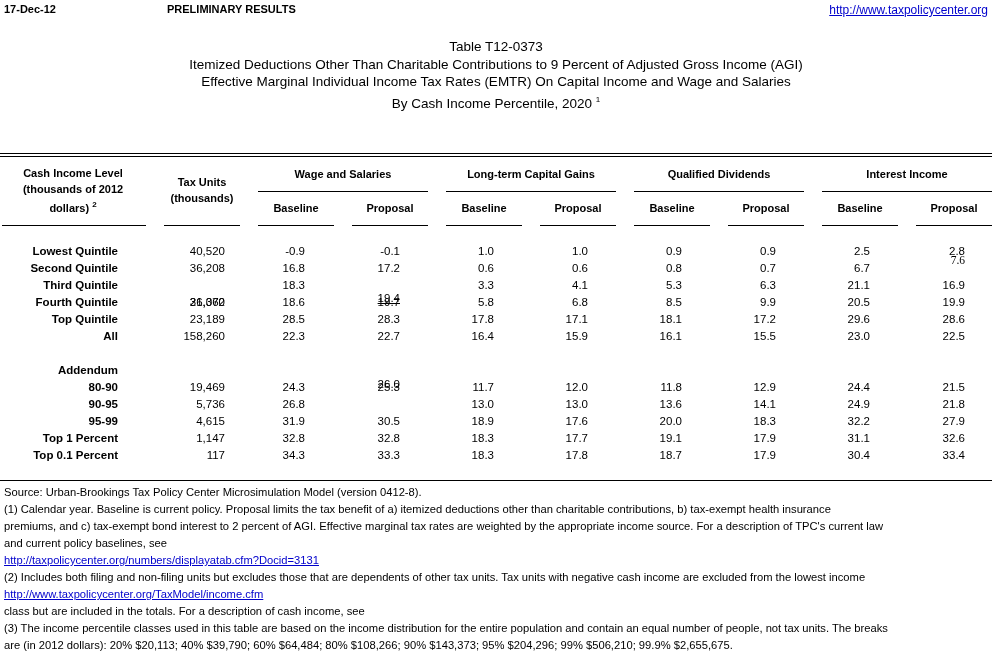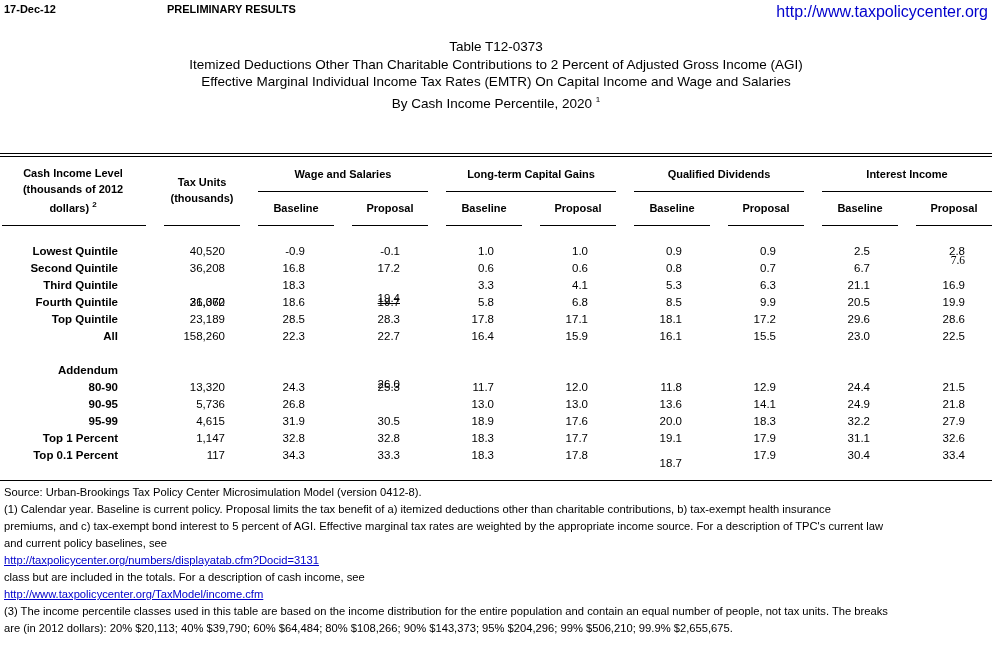--- a/index.html
+++ b/index.html
@@ -3,21 +3,21 @@
 <meta charset="utf-8">
 <style>
   html, body { margin: 0; padding: 0; background: #ffffff; }
   body {
     width: 992px; height: 651px; overflow: hidden; position: relative;
     font-family: "Liberation Sans", sans-serif; color: #000;
   }
   .abs { position: absolute; white-space: nowrap; }
   .hdr-date { left: 4px; top: 3px; font-size: 11px; font-weight: bold; }
   .hdr-prelim { left: 167px; top: 3px; font-size: 11px; font-weight: bold; }
-  .hdr-link { right: 4px; top: 3px; font-size: 16px; color: #0000cc; cursor: pointer; }
+  .hdr-link { right: 4px; top: 3px; font-size: 12px; color: #0000cc; text-decoration: underline; cursor: pointer; }
   .title-block { left: 0; width: 992px; top: 38px; text-align: center; font-weight: normal; font-size: 13.5px; line-height: 17.5px; }
   .title-block div { white-space: nowrap; }
   .title-block sup { font-size: 8px; vertical-align: 6px; }
 
   .dbl-top { left: 0; width: 992px; top: 153px; height: 0; border-top: 1px solid #000; }
   .dbl-top2 { left: 0; width: 992px; top: 156px; height: 0; border-top: 1px solid #000; }
 
   .th { font-size: 11px; font-weight: bold; text-align: center; line-height: 16px; }
   .uline { height: 0; border-top: 1px solid #000; }
   .cell { font-size: 11.5px; text-align: right; line-height: 17px; }
@@ -31,21 +31,21 @@
 </style>
 </head>
 <body>
 
 <div class="abs hdr-date">17-Dec-12</div>
 <div class="abs hdr-prelim">PRELIMINARY RESULTS</div>
 <a class="abs hdr-link">http://www.taxpolicycenter.org</a>
 
 <div class="abs title-block">
   <div>Table T12-0373</div>
-  <div>Itemized Deductions Other Than Charitable Contributions to 2 Percent of Adjusted Gross Income (AGI)</div>
+  <div>Itemized Deductions Other Than Charitable Contributions to 9 Percent of Adjusted Gross Income (AGI)</div>
   <div>Effective Marginal Individual Income Tax Rates (EMTR) On Capital Income and Wage and Salaries</div>
   <div><span>By Cash Income Percentile, 2020</span> <sup>1</sup></div>
 </div>
 
 <div class="abs dbl-top"></div>
 <div class="abs dbl-top2"></div>
 
 <div class="abs th" style="left:0;width:146px;top:165px;">
   <div>Cash Income Level</div>
   <div>(thousands of 2012</div>
@@ -155,21 +155,21 @@
       <div class="abs cell" style="left:330px;width:70px;top:328px;">22.7</div>
       <div class="abs cell" style="left:424px;width:70px;top:328px;">16.4</div>
       <div class="abs cell" style="left:518px;width:70px;top:328px;">15.9</div>
       <div class="abs cell" style="left:612px;width:70px;top:328px;">16.1</div>
       <div class="abs cell" style="left:706px;width:70px;top:328px;">15.5</div>
       <div class="abs cell" style="left:800px;width:70px;top:328px;">23.0</div>
       <div class="abs cell" style="left:895px;width:70px;top:328px;">22.5</div>
     </div>
     <div>
       <div class="abs lbl" style="left:0;width:118px;top:379px;">80-90</div>
-      <div class="abs cell" style="left:155px;width:70px;top:379px;">13,320</div>
+      <div class="abs cell" style="left:155px;width:70px;top:379px;">19,469</div>
       <div class="abs cell" style="left:235px;width:70px;top:379px;">24.3</div>
       <div class="abs cell" style="left:330px;width:70px;top:379px;">25.3</div>
       <div class="abs cell" style="left:424px;width:70px;top:379px;">11.7</div>
       <div class="abs cell" style="left:518px;width:70px;top:379px;">12.0</div>
       <div class="abs cell" style="left:612px;width:70px;top:379px;">11.8</div>
       <div class="abs cell" style="left:706px;width:70px;top:379px;">12.9</div>
       <div class="abs cell" style="left:800px;width:70px;top:379px;">24.4</div>
       <div class="abs cell" style="left:895px;width:70px;top:379px;">21.5</div>
     </div>
     <div>
@@ -208,34 +208,35 @@
       <div class="abs cell" style="left:800px;width:70px;top:430px;">31.1</div>
       <div class="abs cell" style="left:895px;width:70px;top:430px;">32.6</div>
     </div>
     <div>
       <div class="abs lbl" style="left:0;width:118px;top:447px;">Top 0.1 Percent</div>
       <div class="abs cell" style="left:155px;width:70px;top:447px;">117</div>
       <div class="abs cell" style="left:235px;width:70px;top:447px;">34.3</div>
       <div class="abs cell" style="left:330px;width:70px;top:447px;">33.3</div>
       <div class="abs cell" style="left:424px;width:70px;top:447px;">18.3</div>
       <div class="abs cell" style="left:518px;width:70px;top:447px;">17.8</div>
-      <div class="abs cell" style="left:612px;width:70px;top:447px;margin-top:8px;">18.7</div>
+      <div class="abs cell" style="left:612px;width:70px;top:447px;">18.7</div>
       <div class="abs cell" style="left:706px;width:70px;top:447px;">17.9</div>
       <div class="abs cell" style="left:800px;width:70px;top:447px;">30.4</div>
       <div class="abs cell" style="left:895px;width:70px;top:447px;">33.4</div>
     </div>
   </div>
 
 <div class="abs lbl" style="left:0;width:118px;top:362px;">Addendum</div>
 
 <div class="abs bottom-line"></div>
 
 <div class="abs notes">
   <div>Source: Urban-Brookings Tax Policy Center Microsimulation Model (version 0412-8).</div>
   <div>(1) Calendar year. Baseline is current policy.  Proposal limits the tax benefit of a) itemized deductions other than charitable contributions, b) tax-exempt health insurance</div>
-  <div>premiums, and c) tax-exempt bond interest to 5 percent of AGI.  Effective marginal tax rates are weighted by the appropriate income source.  For a description of TPC's current law</div>
+  <div>premiums, and c) tax-exempt bond interest to 2 percent of AGI.  Effective marginal tax rates are weighted by the appropriate income source.  For a description of TPC's current law</div>
   <div>and current policy baselines, see</div>
   <div><a>http://taxpolicycenter.org/numbers/displayatab.cfm?Docid=3131</a></div>
+  <div>(2) Includes both filing and non-filing units but excludes those that are dependents of other tax units. Tax units with negative cash income are excluded from the lowest income</div>
+  <div><a>http://www.taxpolicycenter.org/TaxModel/income.cfm</a></div>
   <div>class but are included in the totals. For a description of cash income, see</div>
-  <div><a>http://www.taxpolicycenter.org/TaxModel/income.cfm</a></div>
   <div>(3) The income percentile classes used in this table are based on the income distribution for the entire population and contain an equal number of people, not tax units. The breaks</div>
   <div>are (in 2012 dollars): 20% $20,113; 40% $39,790; 60% $64,484; 80% $108,266; 90% $143,373; 95% $204,296; 99% $506,210; 99.9% $2,655,675.</div>
 </div>
 
 </body></html>

